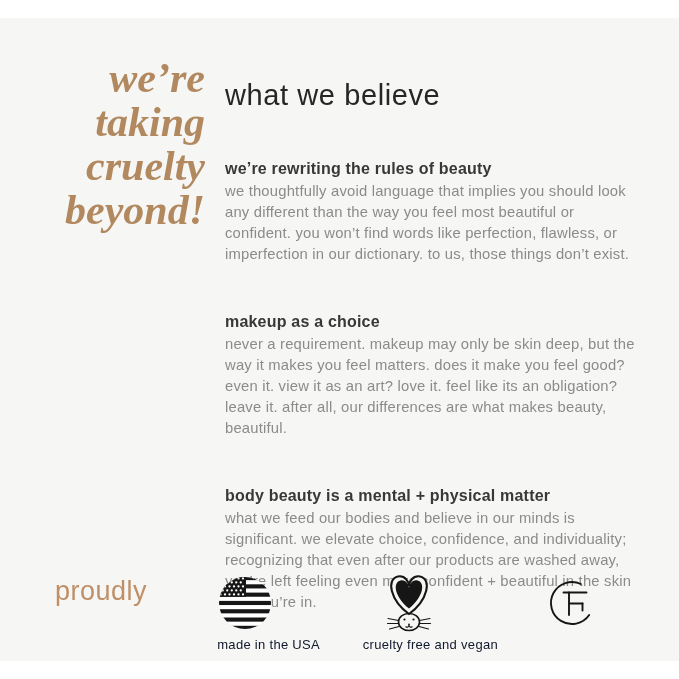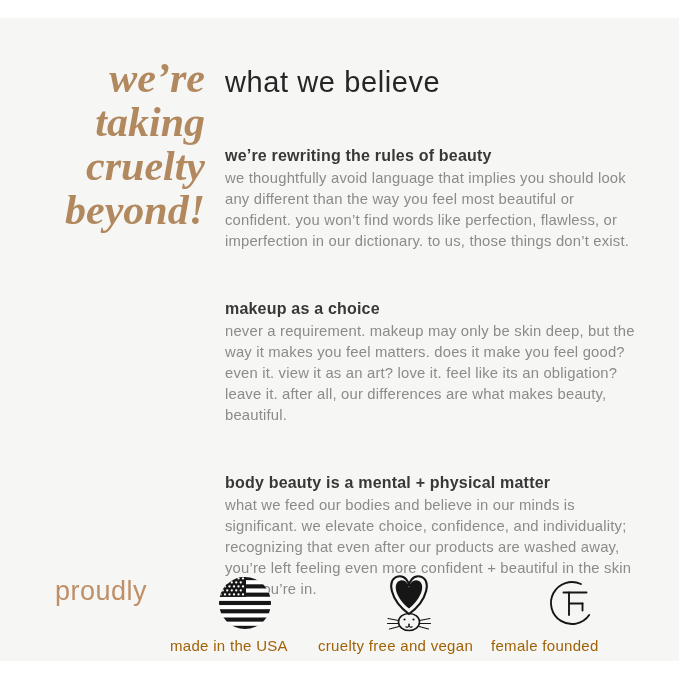--- a/index.html
+++ b/index.html
@@ -27,21 +27,21 @@
     font-family: "Liberation Serif", serif;
     font-style: italic;
     font-weight: 600;
     font-size: 42px;
     line-height: 44px;
     color: #b2885f;
   }
   
   .believe {
     position: absolute;
-    left: 225px; top: 66px;
+    left: 225px; top: 79px;
     width: 418px;
   }
   .heading {
     font-size: 29px;
     font-weight: 500;
     color: #262626;
     letter-spacing: 0.6px;
     margin: 0 0 19px 0;
   }
   .section { margin-bottom: 20px; }
@@ -68,24 +68,24 @@
     letter-spacing: 0.5px;
     color: #bf8f68;
   }
   .badge-icon { position: absolute; }
   .flag-pos   { left: 218px; top: 576px; }
   .bunny-pos  { left: 378px; top: 573px; }
   .ff-pos     { left: 546px; top: 577px; }
   .badge-label {
     position: absolute;
     top: 637px;
-    font-size: 15px;
+    font-size: 13px;
     letter-spacing: 0.3px;
-    color: #a16207;
-    text-align: left;
+    color: #0f172a;
+    text-align: right;
   }
   .label-usa     { left: 170px; width: 150px; }
   .label-cruelty { left: 318px; width: 180px; }
   .label-female  { left: 491px; width: 160px; }
 </style>
 </head>
 <body>
 
 <div class="canvas">
   <div class="panel"></div>
@@ -197,14 +197,13 @@
         <path d="M17.5 15.5 H 40.5"></path>
         <path d="M23 15.5 V 38"></path>
         <path d="M23 26.5 H 36.5"></path>
         <path d="M36.5 26.5 V 33.5"></path>
       </g>
     </svg>
   </div>
 
   <div class="badge-label label-usa">made in the USA</div>
   <div class="badge-label label-cruelty">cruelty free and vegan</div>
-  <div class="badge-label label-female">female founded</div>
 </div>
 
 </body></html>

